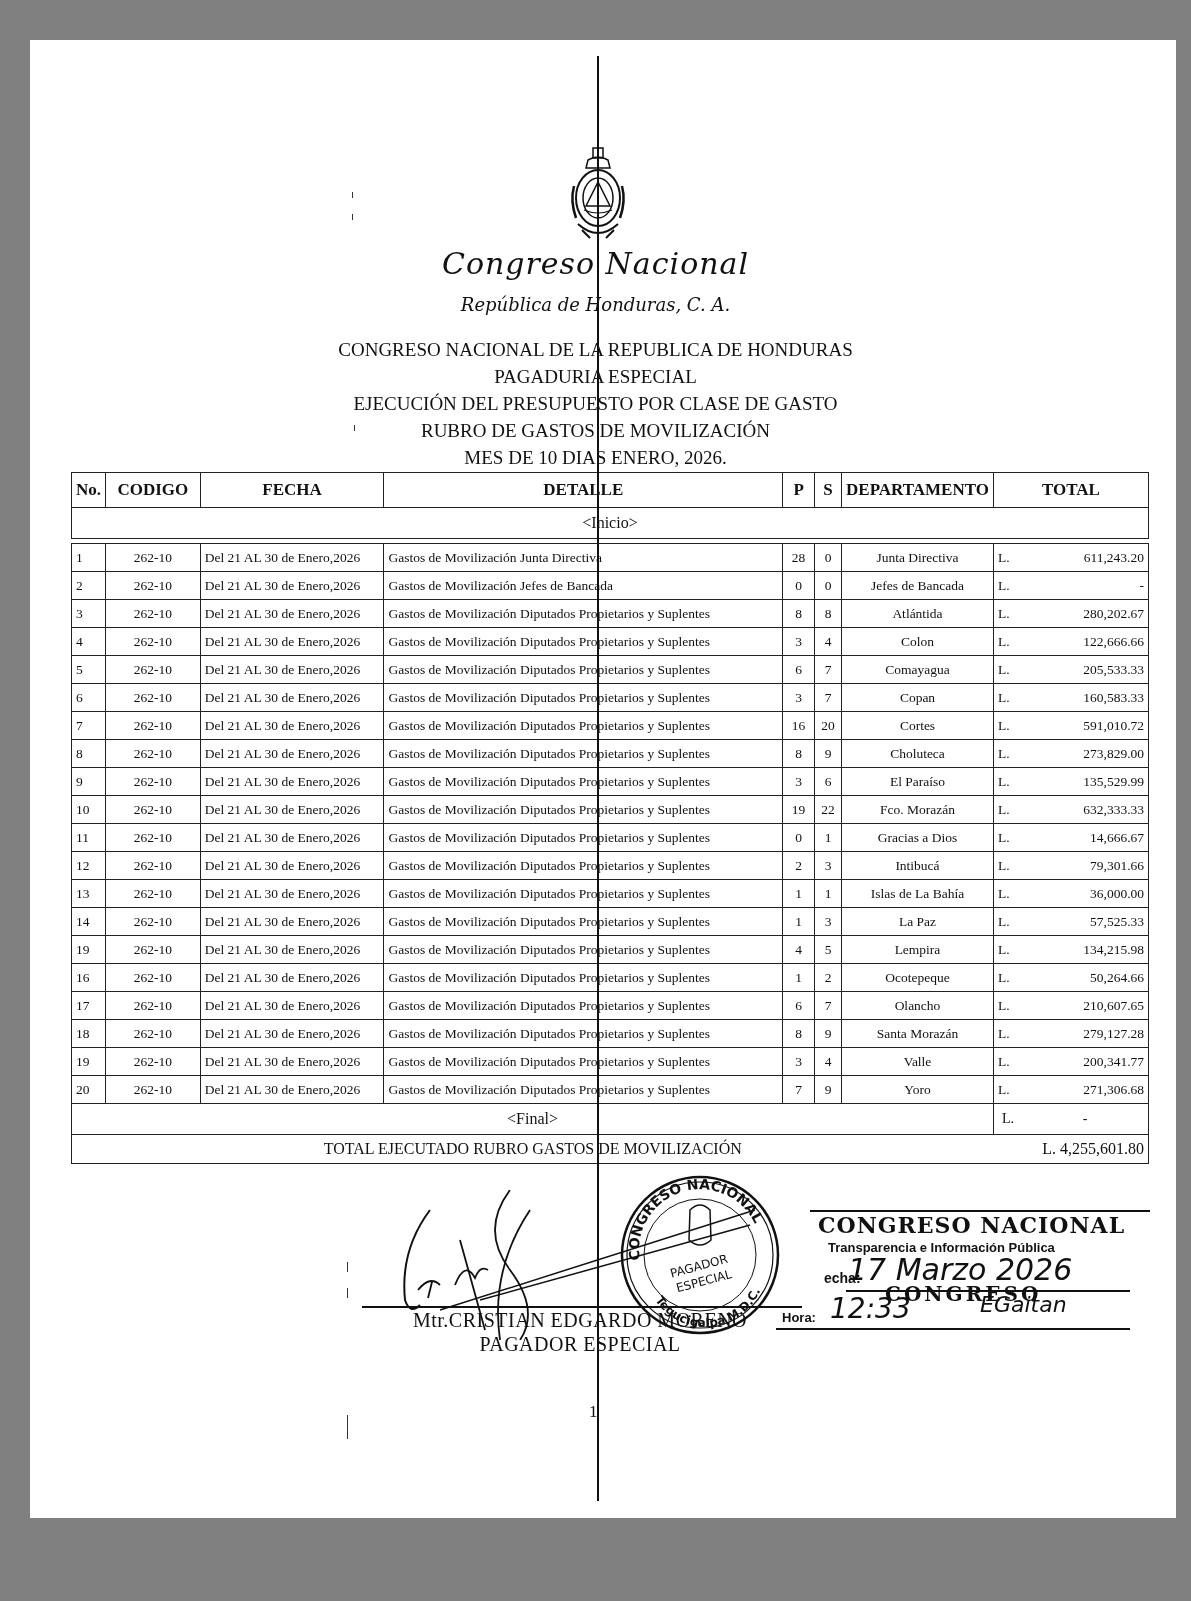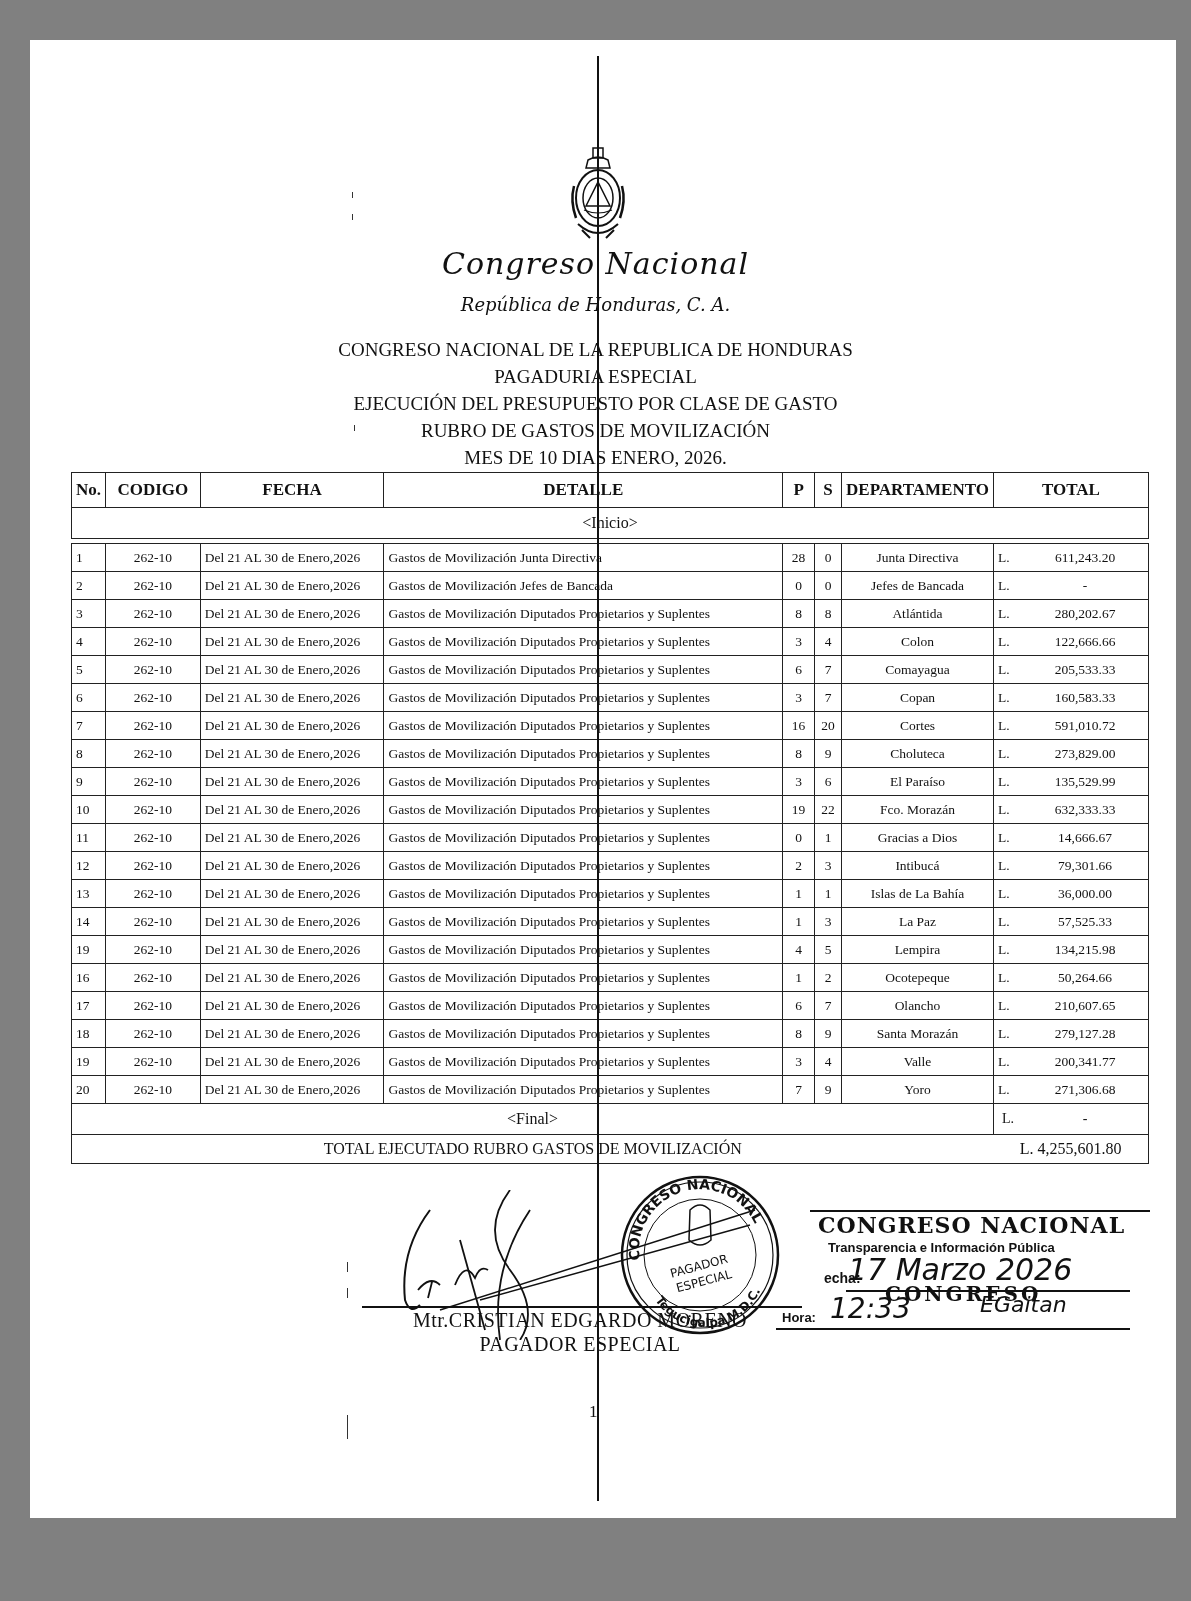--- a/index.html
+++ b/index.html
@@ -9,21 +9,21 @@
     .crest{position:absolute;left:568px;top:146px;width:60px;height:100px;}
     .brand{position:absolute;left:0;width:1191px;text-align:center;font-family:"DejaVu Serif",serif;font-style:italic;}
     .brand1{top:246px;font-size:30px;letter-spacing:1px;}
     .brand2{top:294px;font-size:18px;}
     .hdr{position:absolute;left:0;width:1191px;text-align:center;font-family:"Liberation Serif",serif;font-size:19px;line-height:27px;}
     .h1{top:336px}.h2{top:363px}.h3{top:390px}.h4{top:417px}.h5{top:444px}
     table.grid{position:absolute;left:71px;top:472px;width:1078px;border-collapse:collapse;font-family:"Liberation Serif",serif;font-size:13.5px;}
     table.grid td, table.grid th{border:1.5px solid #222;padding:0 4px;height:27px;white-space:nowrap;}
     table.grid th{font-size:17px;font-weight:bold;height:34px;}
     th.dep{font-size:13px;}
-    .c{text-align:center}.r{text-align:center}.l{text-align:left}
+    .c{text-align:center}.r{text-align:right}.l{text-align:left}
     tr.marker td{text-align:center;font-size:16px;height:30px;}
     tr.gap td{height:4px;border:none;padding:0;}
     tr.total td{font-size:16px;height:28px;margin-top:8px;}
     .sig-area{position:absolute;left:360px;top:1190px;width:440px;height:150px;}
     .sig-line{position:absolute;left:362px;top:1306px;width:440px;height:1.5px;background:#111;}
     .sig-name{position:absolute;left:360px;top:1308px;width:440px;text-align:center;font-family:"Liberation Serif",serif;font-size:20px;line-height:24px;letter-spacing:0.5px;}
     .stamp-round{position:absolute;left:615px;top:1170px;width:170px;height:170px;}
     .recv{position:absolute;left:790px;top:1210px;width:360px;height:150px;font-family:"Liberation Sans",sans-serif;}
     .recv .t1{position:absolute;left:28px;top:2px;font-family:"DejaVu Serif",serif;font-weight:bold;font-size:22px;letter-spacing:1px;}
     .recv .t2{position:absolute;left:38px;top:30px;font-weight:bold;font-size:13px;}

